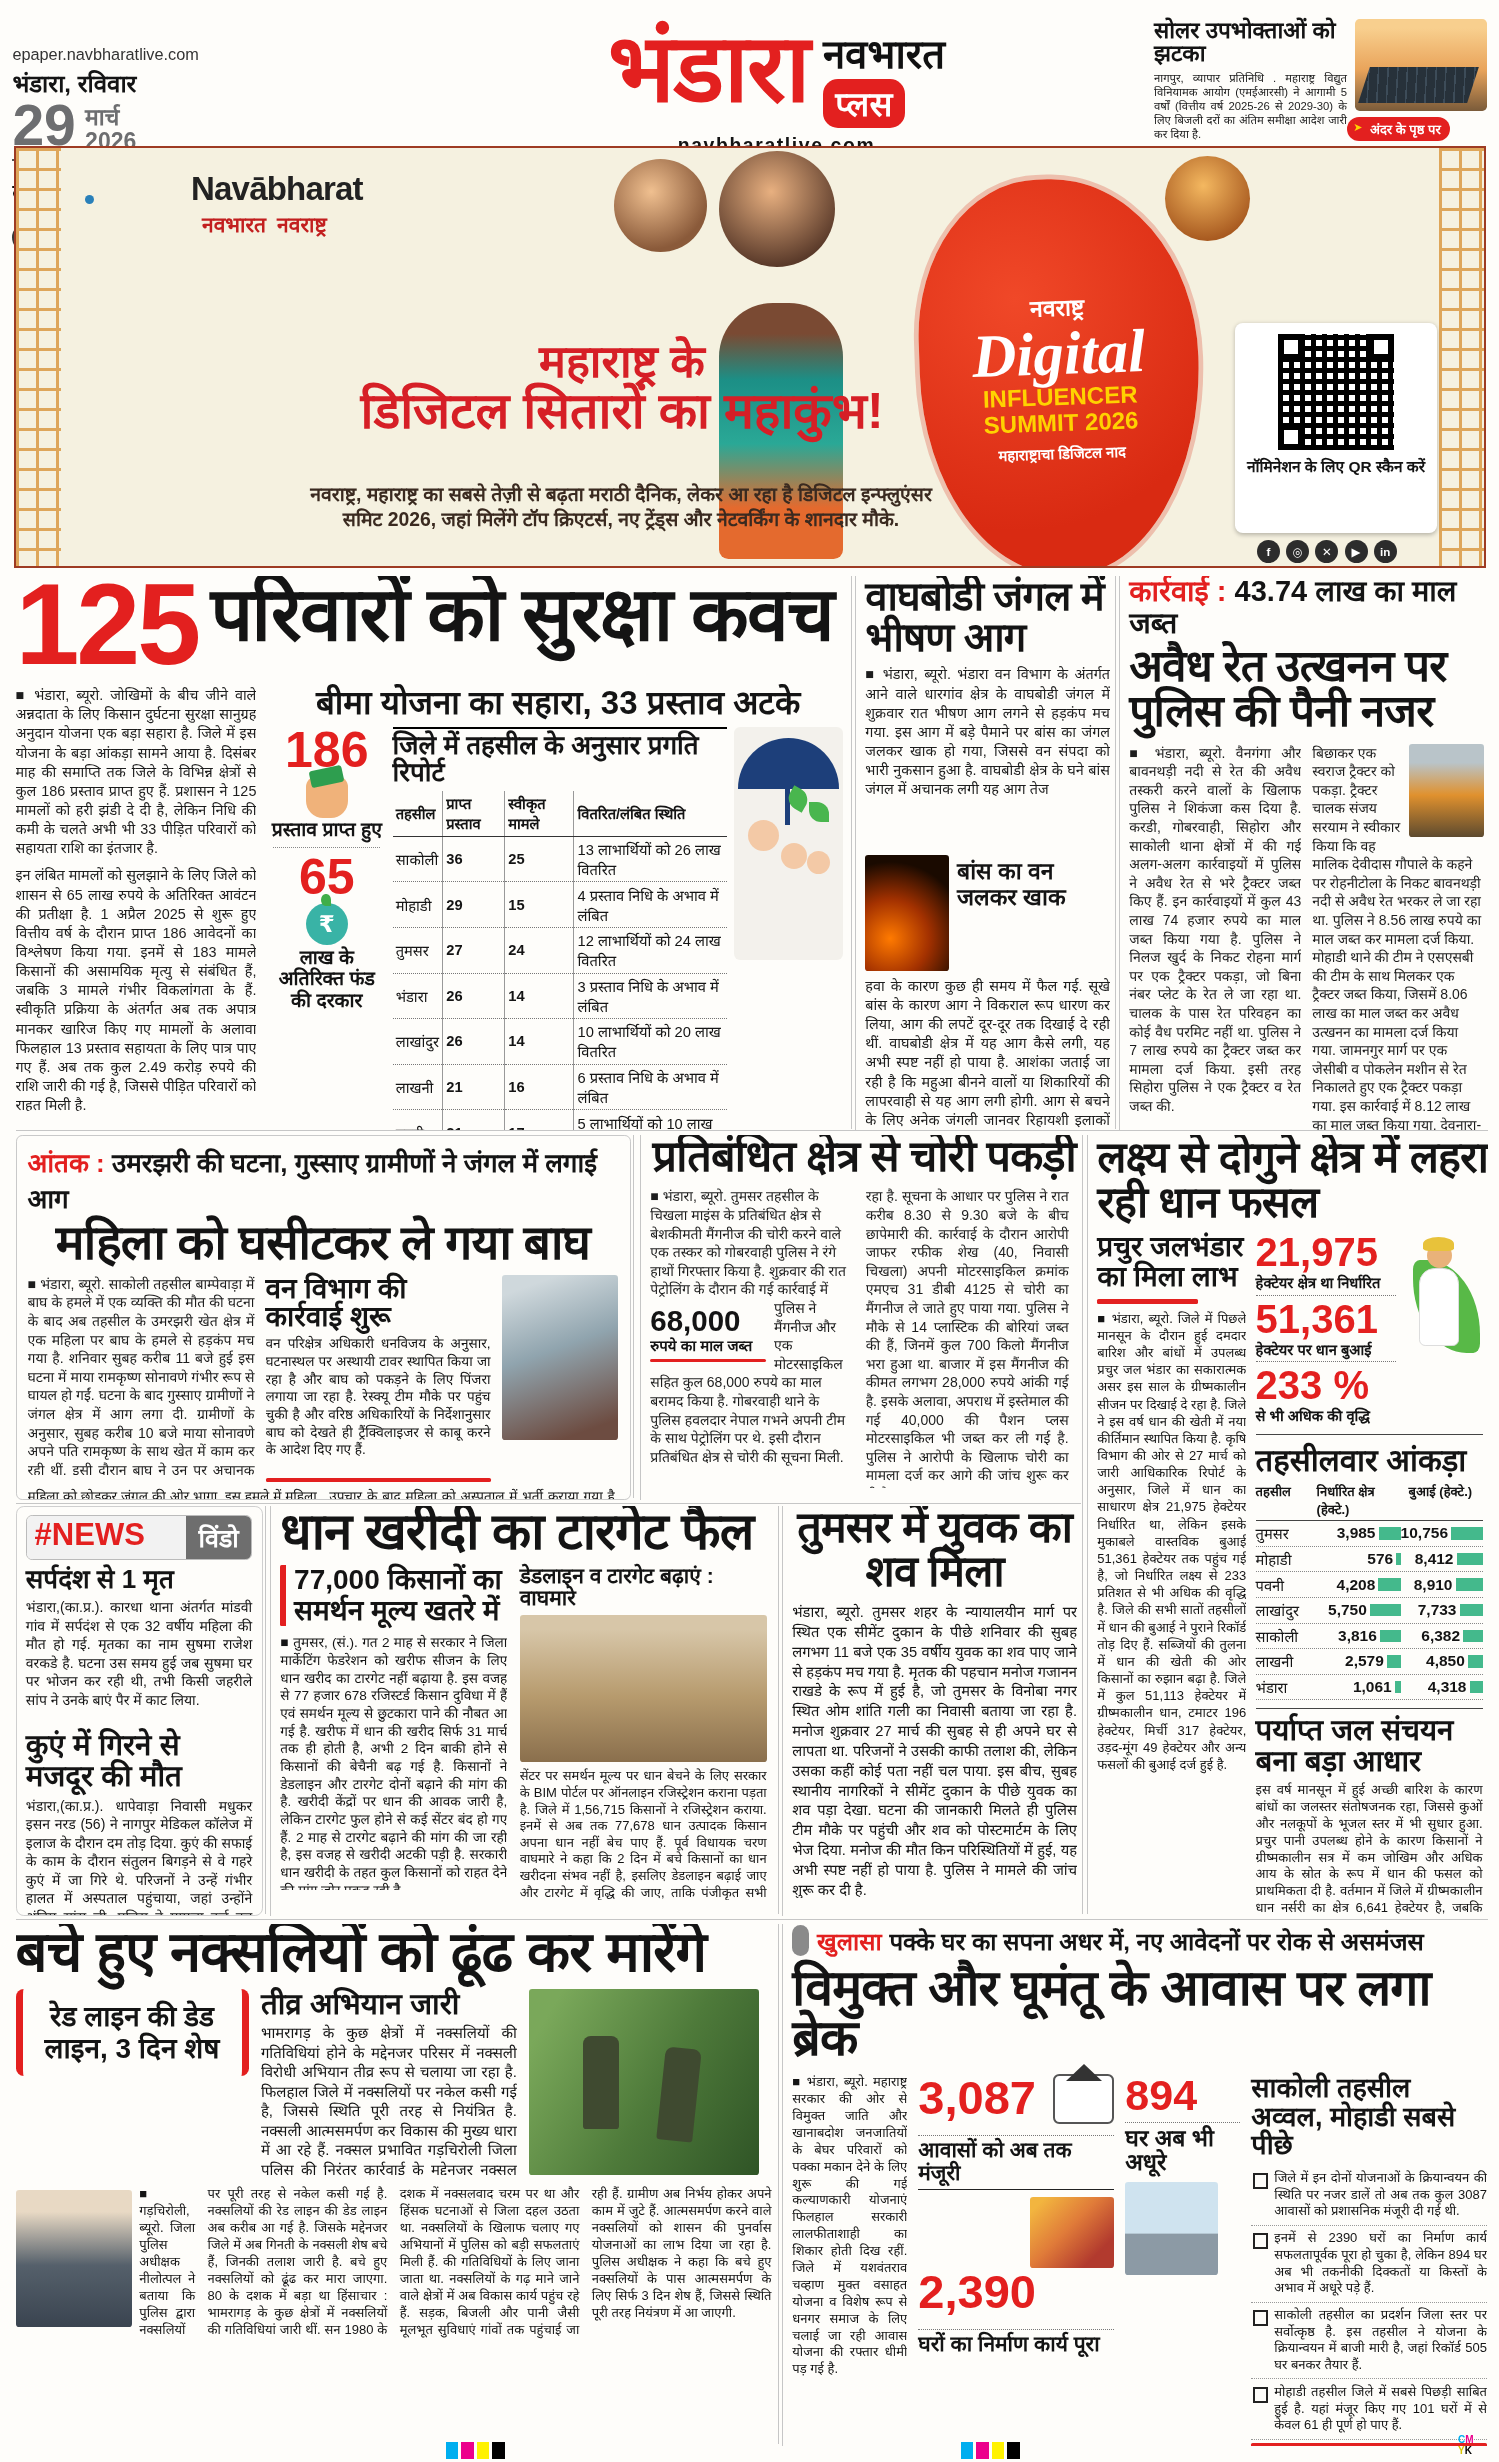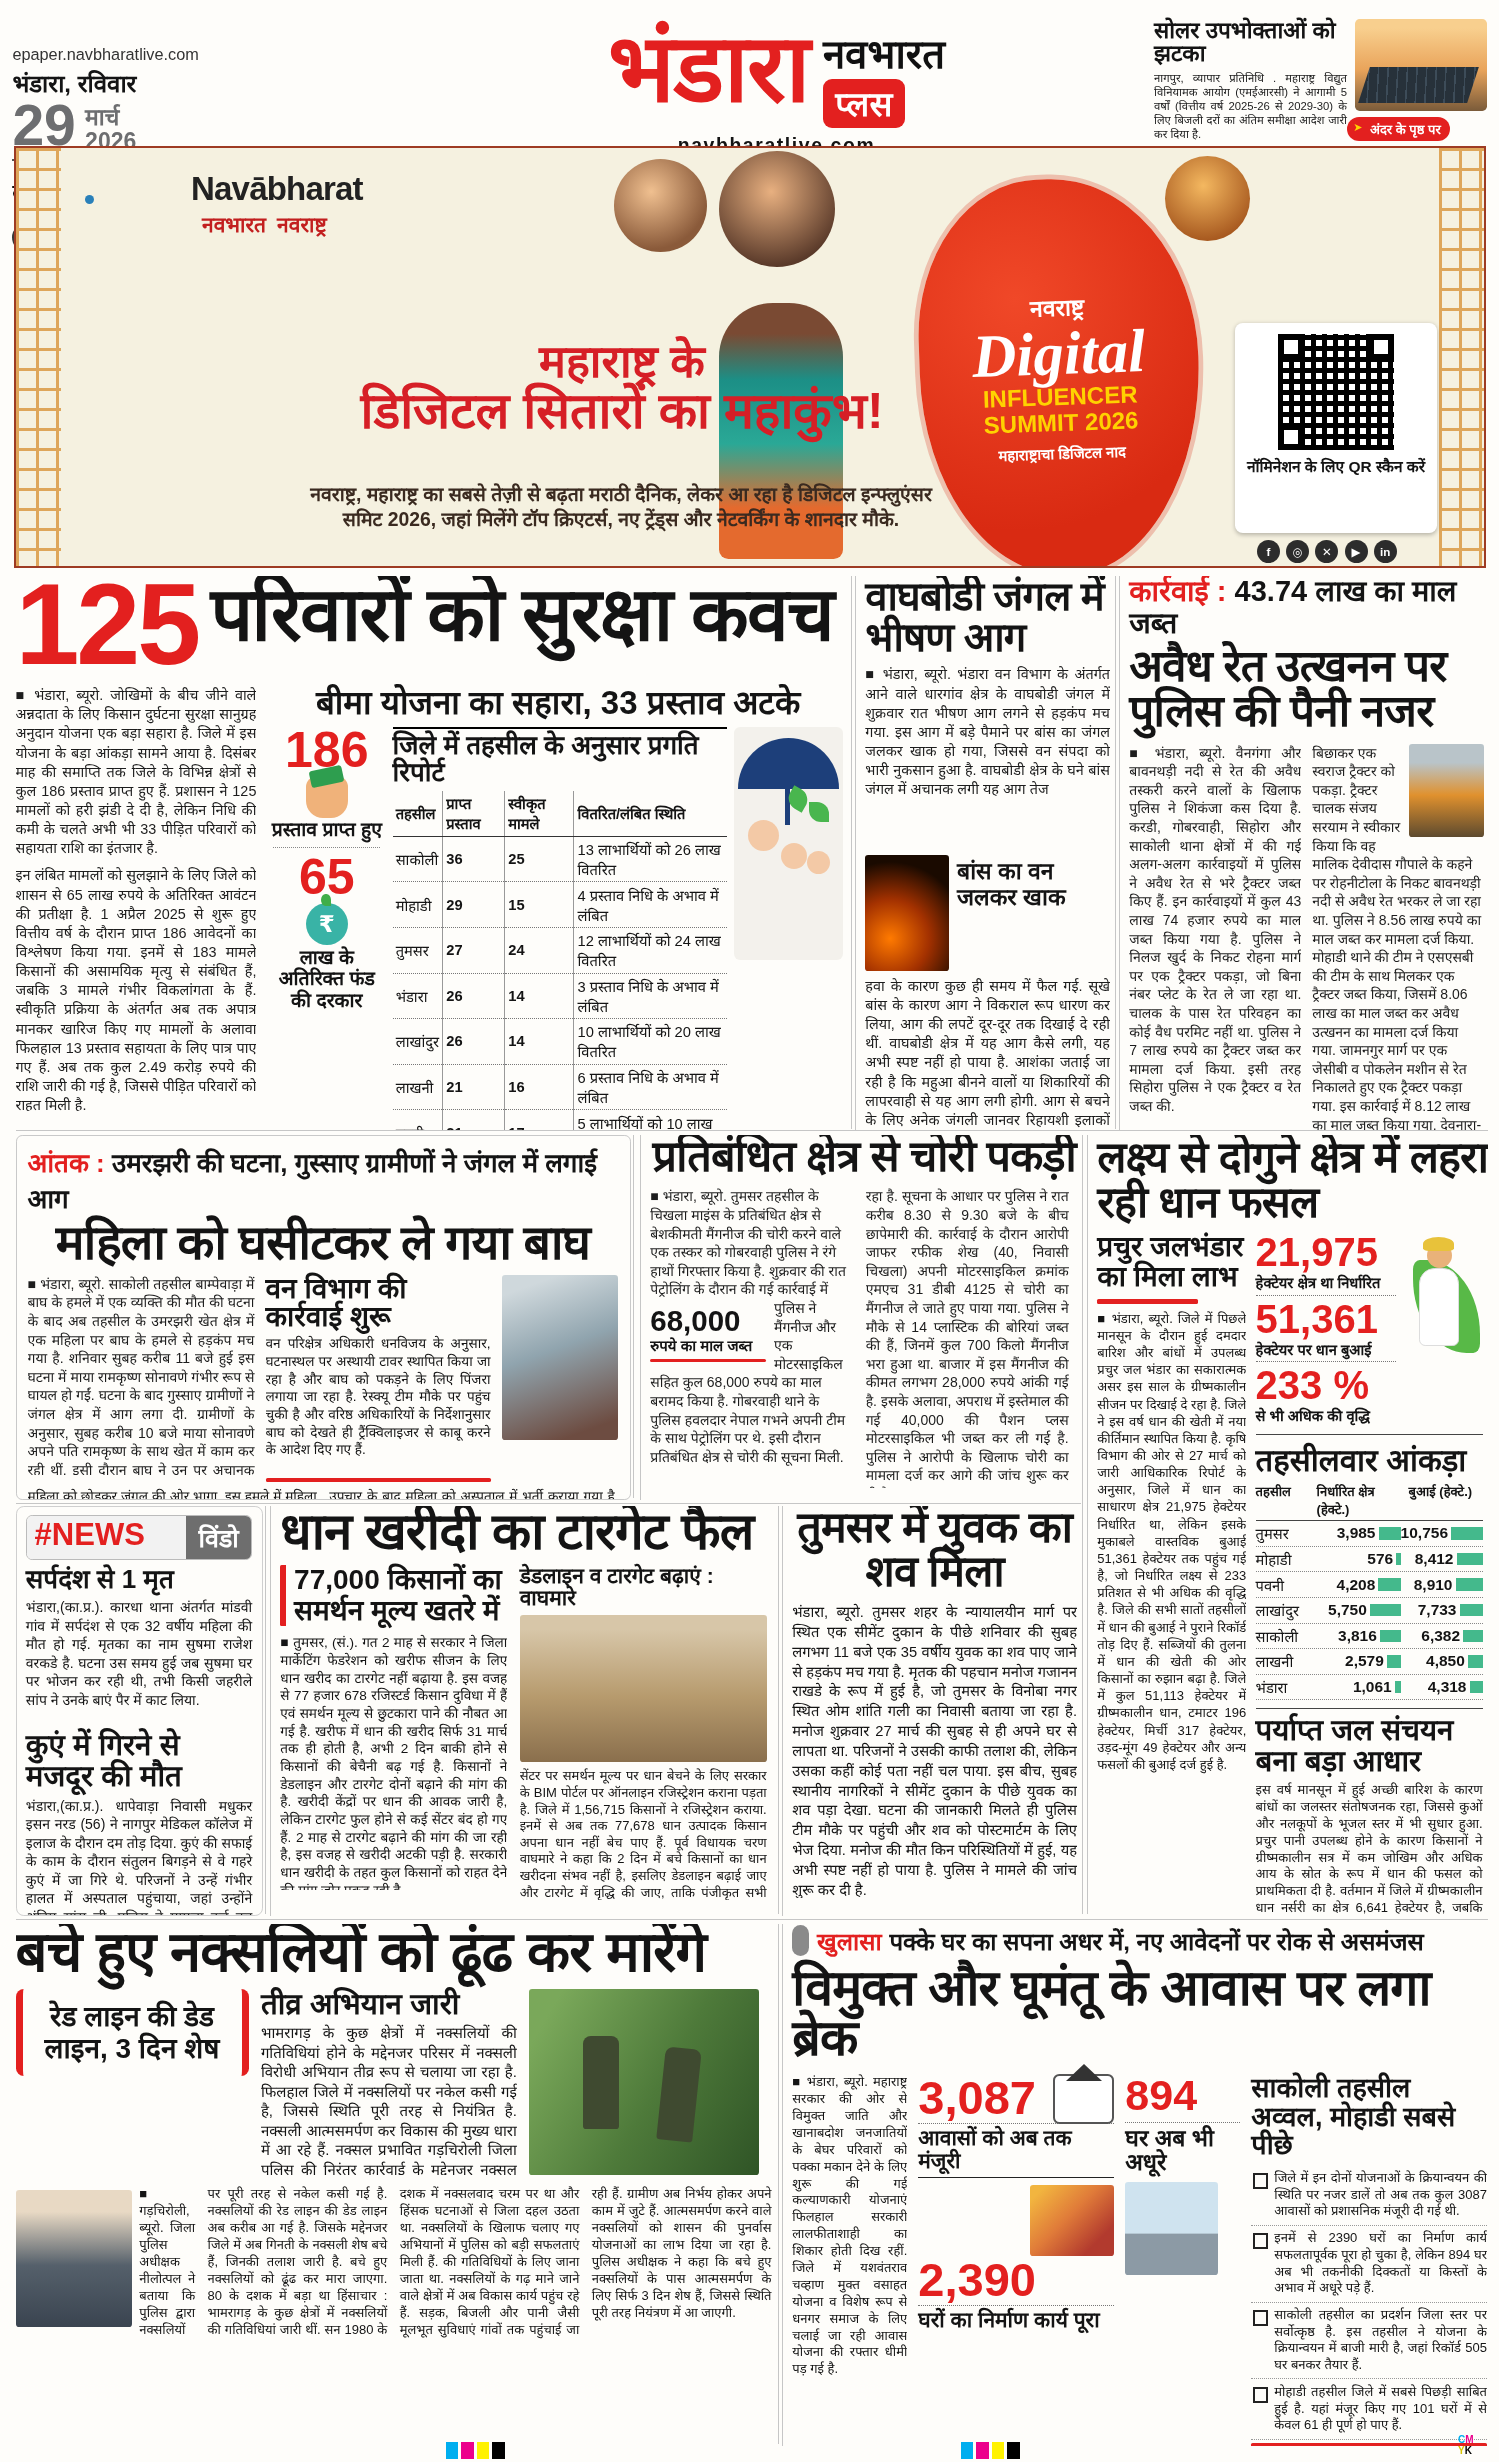--- a/index.html
+++ b/index.html
@@ -26,21 +26,21 @@
 .t-ico::before{content:"";position:absolute;left:12.4px;top:21px;width:9.3px;height:9.3px;background:#2980b9;border-radius:50%;z-index:1}
 .t-val{font-size:26px;font-weight:bold}
 .t-sub{font-size:13px;font-weight:bold;text-align:center;color:#333}
 .t-sep{width:0.8px;height:34px;background:#bbb;border-left:1.6px dotted #999}
 .h-social{display:flex;gap:6.2px;margin-top:7.8px}
 .soc{width:29.5px;height:29.5px;border-radius:50%;background:#3a3a3a;color:#fff;font-weight:900;font-size:15.5px;display:flex;align-items:center;justify-content:center}
 .masthead{left:435px;top:23px;width:683px;display:flex;justify-content:center;align-items:flex-start;gap:14px}
 .mast-name{font-size:95px;font-weight:900;color:#e3201f;line-height:.95;letter-spacing:-1.6px}
 .logo-blk{margin-top:11px}
 .logo-top{font-size:40px;font-weight:900;color:#101010;line-height:1}
-.logo-plus{display:inline-block;margin-top:4.7px;background:#e3201f;color:#fff;font-size:34px;font-weight:900;padding:1.6px 12.4px;border-radius:9px}
+.logo-plus{display:inline-block;margin-top:4.7px;background:#e3201f;color:#fff;font-size:34px;font-weight:900;padding:1.6px 12.4px;border-radius:15px}
 .mast-site{left:435px;top:134px;width:683px;text-align:center;font-size:19.4px;font-weight:bold;letter-spacing:1.6px}
 .solar{left:1154px;top:18.6px;width:334px;height:121px;display:flex;gap:7.8px}
 .solar-txt{width:193px}
 .solar-h{font-size:22.5px;font-weight:900;line-height:1.05}
 .solar-b{font-size:11.3px;line-height:1.25;margin-top:4.7px;text-align:justify;color:#222}
 .solar-img{width:132px;height:92px;border-radius:4.7px;background:linear-gradient(#f8cf8e 10%,#e9a45b 55%,#7a5b3a);position:relative;overflow:hidden}
 .solar-img::after{content:"";position:absolute;left:9.3px;bottom:7.8px;width:109px;height:36px;background:repeating-linear-gradient(75deg,#27313a 0 7.8px,#3d4c59 7.8px 9.3px);transform:skewX(-18deg)}
 .solar-btn{position:absolute;left:193px;top:98px;background:#e3201f;color:#fff;font-size:13px;font-weight:bold;padding:3.1px 9.3px 3.1px 23px;border-radius:12.4px}
 .solar-btn::before{content:"➤";position:absolute;left:6.2px;top:4.7px;color:#ffd200;font-size:11px}
 
@@ -201,21 +201,21 @@
 
 .housing{left:782px;top:1924px;width:705px;height:522px;overflow:hidden;border-left:0.8px solid #c6c6c6;padding-left:9.3px}
 .hz-kickrow{display:flex;align-items:center;gap:7.8px}
 .hz-pill{width:17px;height:31px;background:#8a8a8a;border-radius:9.3px}
 .hz-kick{font-size:24px;font-weight:900}
 .hz-h{font-size:50px;font-weight:900;line-height:1;margin-top:6.2px;letter-spacing:-0.8px}
 .hz-grid{display:flex;gap:11px;margin-top:11px}
 .hz-body1{width:115px;font-size:13px;line-height:1.3;text-align:justify;height:326px;overflow:hidden}
 .hz-stats{width:196px}
 .hz-sn{font-size:47px;font-weight:900;color:#e3201f;line-height:1;display:inline-block}
-.hz-sl{font-size:21px;font-weight:900;border-top:0.8px dotted #777;margin-top:2px;padding-top:1.6px;line-height:1.1;border-bottom:1.6px solid #222;padding-bottom:4.7px}
+.hz-sl{font-size:21px;font-weight:900;border-top:0.8px dotted #777;margin-top:14px;padding-top:1.6px;line-height:1.1;border-bottom:1.6px solid #222;padding-bottom:4.7px}
 .houseico{float:right;width:61px;height:50px;position:relative;background:#fff;border:2.3px solid #555;border-radius:6.2px}
 .houseico::after{content:"";position:absolute;left:11px;top:-12.4px;border-left:18.6px solid transparent;border-right:18.6px solid transparent;border-bottom:17px solid #333}
 .houseimg{float:right;width:84px;height:71px;background:linear-gradient(135deg,#f2b53f 10%,#e07b39 45%,#b23a2e 80%);border-radius:3.1px;margin-left:4.7px}
 .hz-894{width:115px}
 .hz-894 .hz-sn{font-size:43px}
 .hz-894-l{font-size:23px;font-weight:900;line-height:1.05;border-top:0.8px dotted #777;margin-top:4.7px;padding-top:3.1px}
 .hz-894 .ill{width:93px;height:93px;margin-top:7.8px;background:linear-gradient(#cfe3ef 55%,#8c9aa5 56%);border-radius:3.1px}
 .hz-box{flex:1}
 .hz-box-t{font-size:27px;font-weight:900;line-height:1.05}
 .hz-box ul{list-style:none;margin-top:6.2px}

